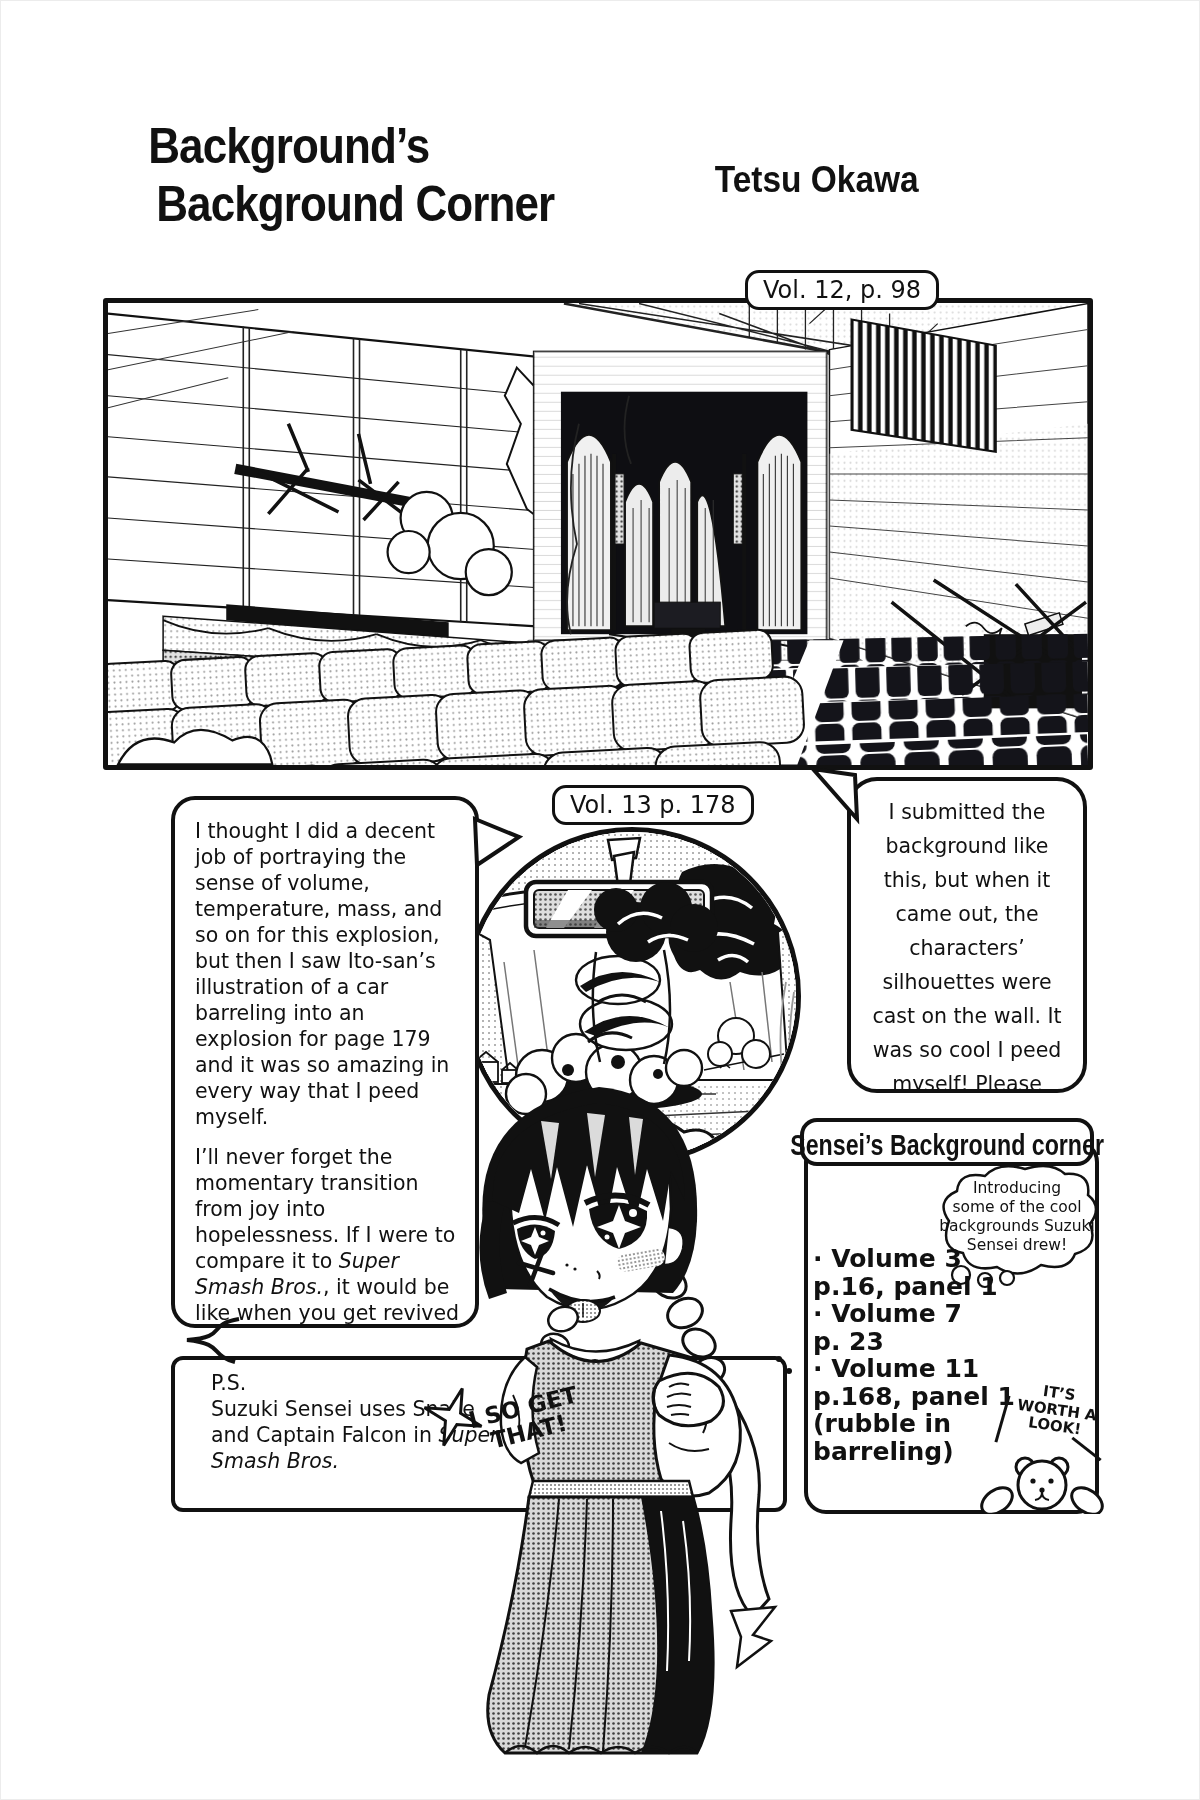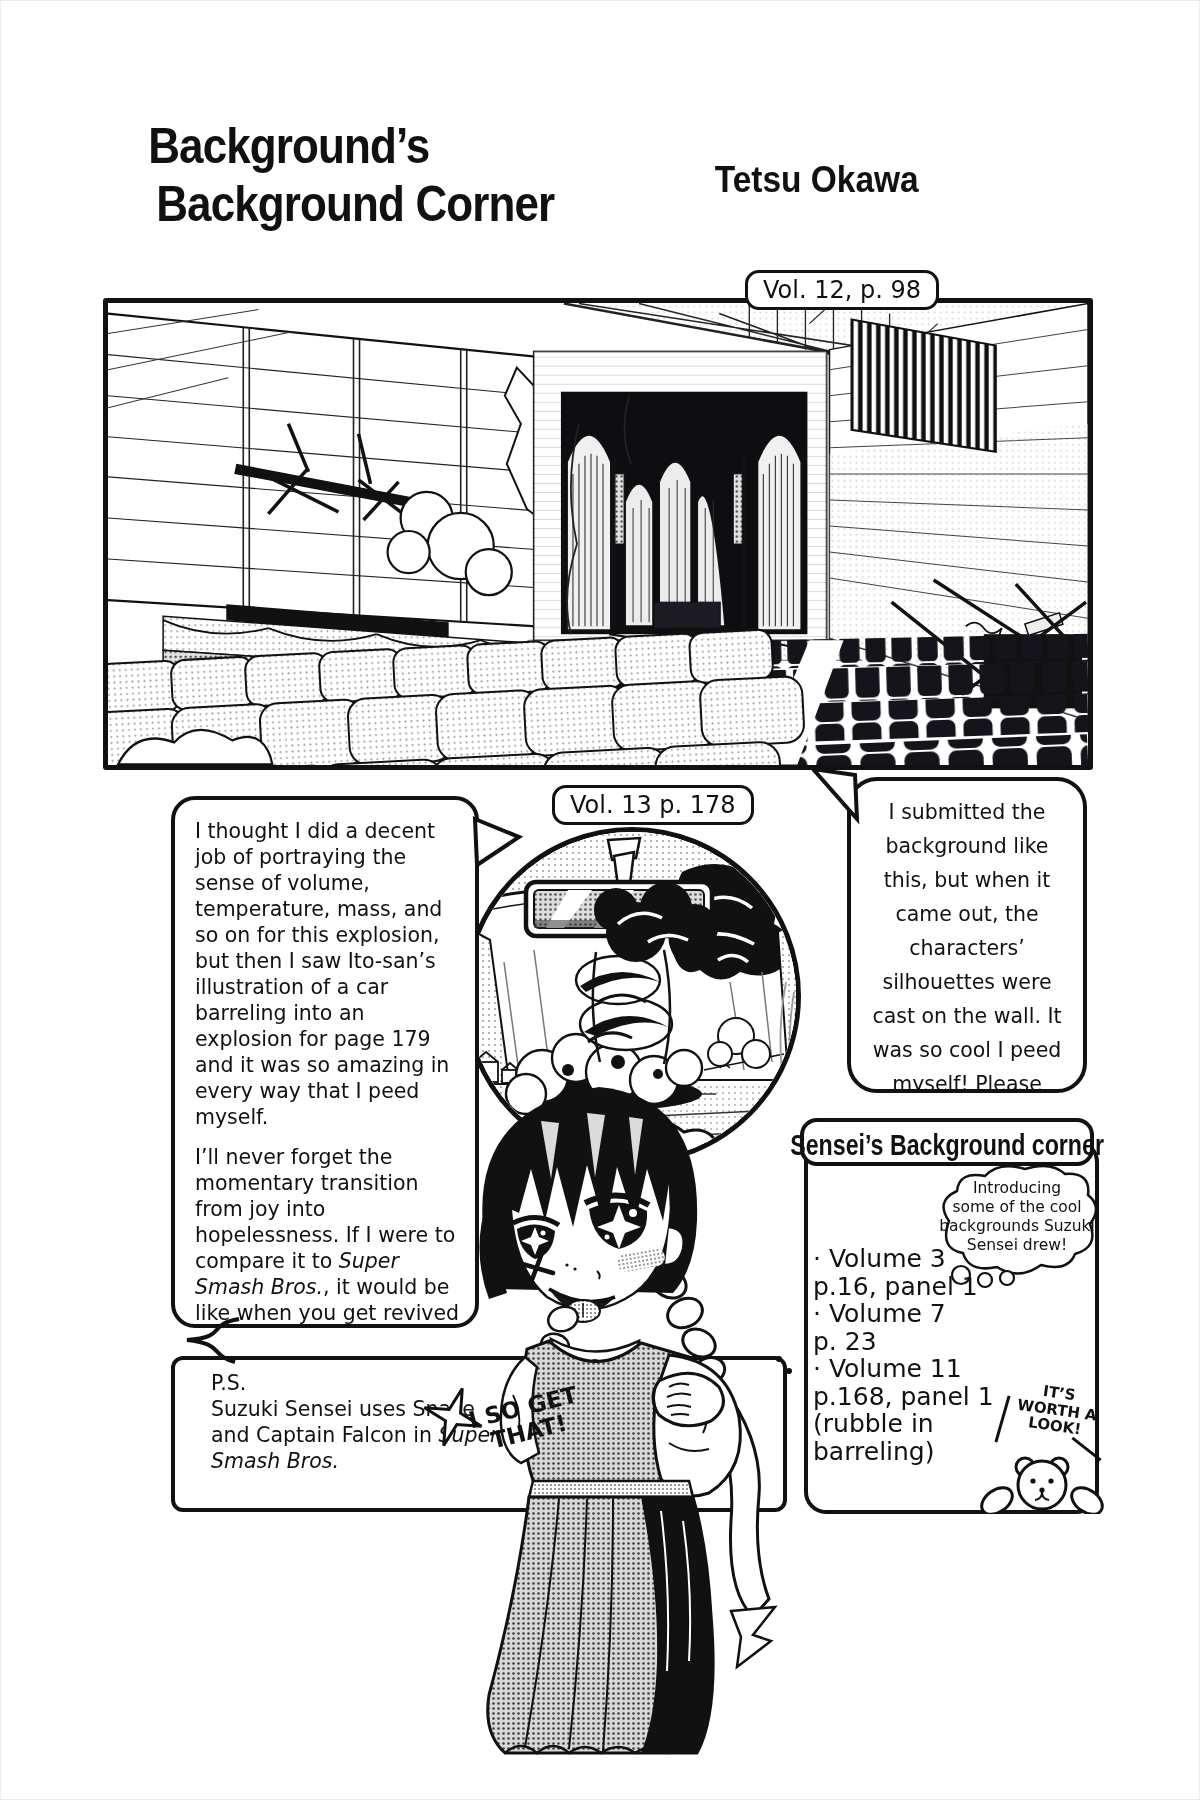--- a/index.html
+++ b/index.html
@@ -38,21 +38,21 @@
   .sensei-box{left:803px;top:1139px;width:295px;height:374px;border:4px solid #111;border-radius:22px;
     background:#fff;box-sizing:border-box;z-index:2;}
   .sensei-label{left:799px;top:1117px;width:294px;height:48px;border:4px solid #111;border-radius:17px;
     background:#fff;box-sizing:border-box;display:flex;align-items:flex-end;justify-content:center;
     font-family:"Liberation Sans",sans-serif;font-weight:bold;font-size:29px;z-index:5;}
   .sensei-label .cond{display:inline-block;transform:scaleX(.8);white-space:nowrap;}
   .cloud-wrap{left:926px;top:1158px;width:176px;height:138px;z-index:3;}
   .cloud-text{left:938px;top:1178px;width:156px;text-align:center;font-size:15.5px;line-height:19px;z-index:4;}
   .cloud-text span{display:block;white-space:nowrap;}
   .sensei-list{left:812px;top:1244px;font-size:25px;line-height:27.5px;z-index:4;}
-  .sensei-list span{display:block;white-space:nowrap;}
+  .sensei-list span{display:block;white-space:nowrap;font-weight:bold;}
   .worth-note{left:1006px;top:1384px;width:100px;text-align:center;font-weight:bold;
     font-size:15px;line-height:16.5px;transform:rotate(8deg);z-index:4;}
   .worth-note span{display:block;white-space:nowrap;}
   .slash{position:absolute;background:#111;width:3px;z-index:4;}
   .slash-1{left:1000px;top:1394px;height:48px;transform:rotate(16deg);}
   .slash-2{left:1084px;top:1430px;height:36px;transform:rotate(-52deg);}
   .bear{left:978px;top:1450px;width:126px;height:63px;z-index:5;}
   
   .i-so-get{left:452px;top:1394px;width:146px;text-align:center;font-weight:bold;font-size:23px;
     line-height:25px;transform:rotate(-14deg);z-index:7;}

